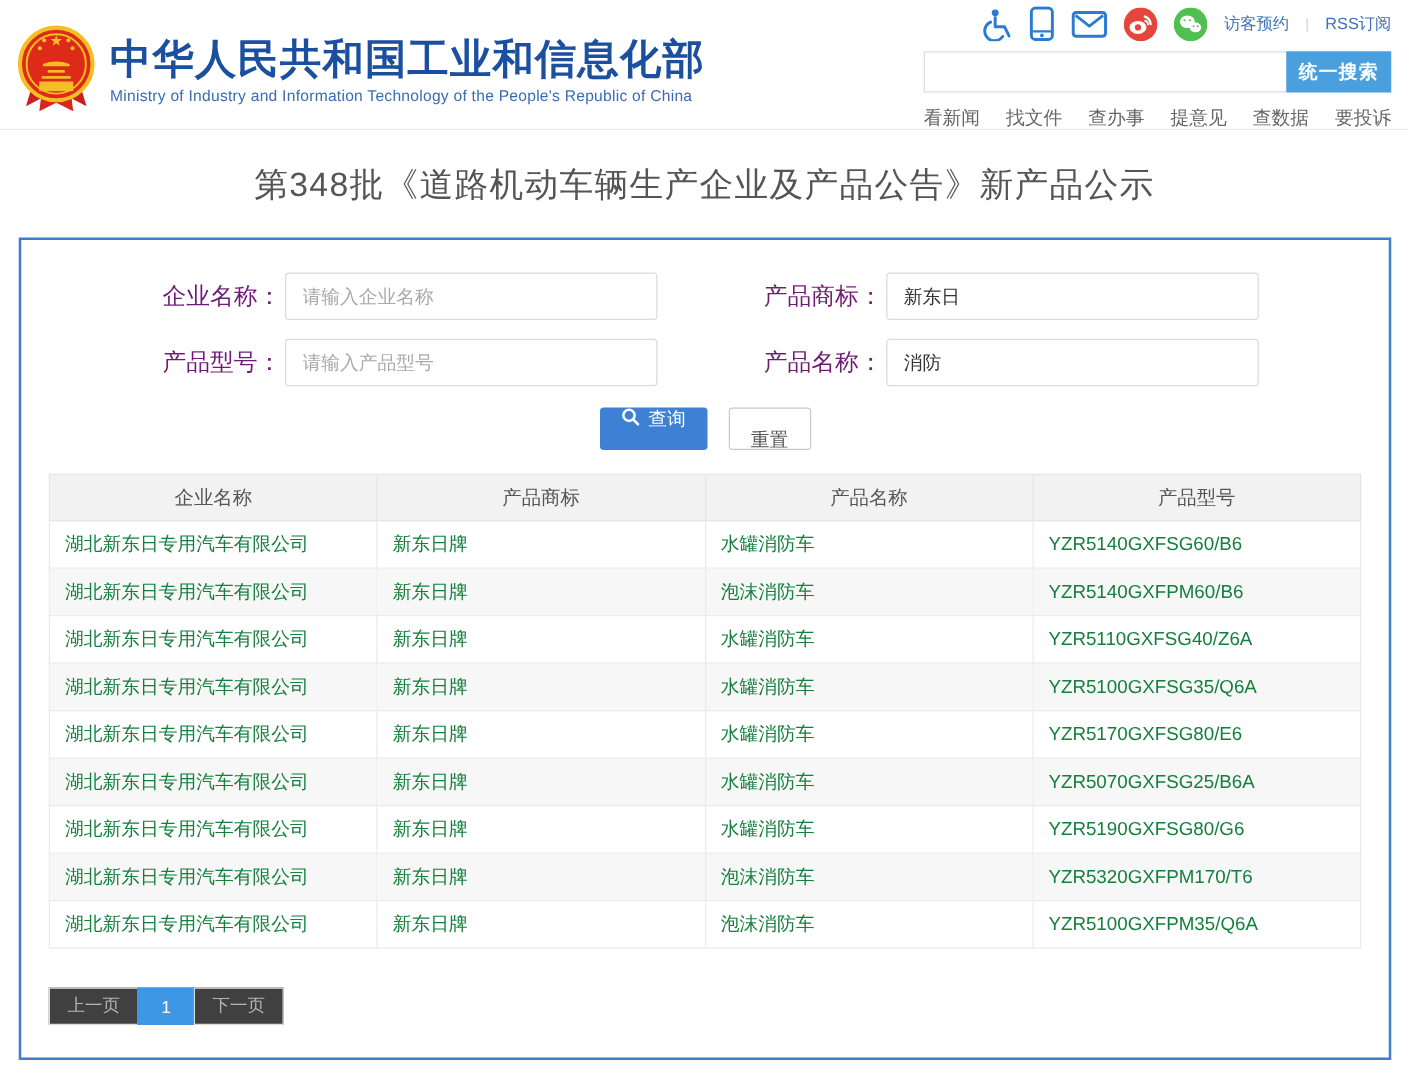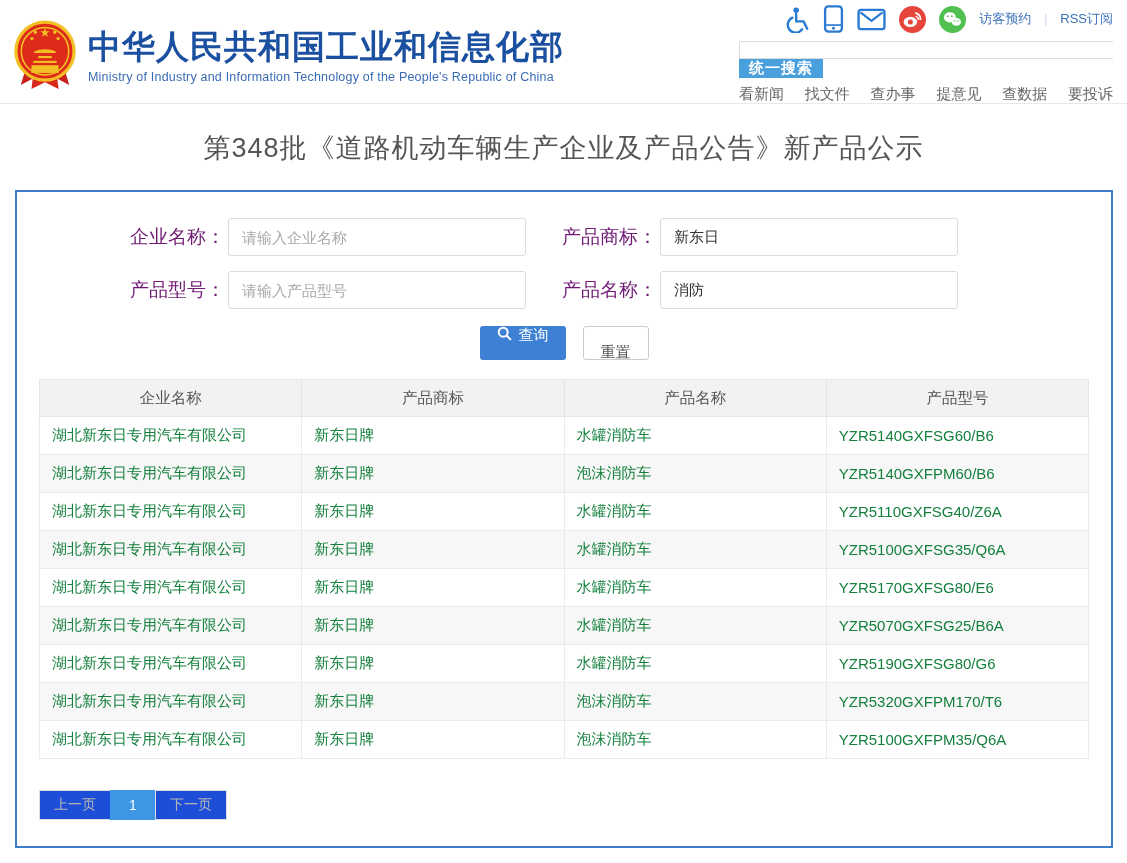--- a/index.html
+++ b/index.html
@@ -12,55 +12,55 @@
   .title-block { position: absolute; left: 88px; top: 27px; }
   .site-title { font-size: 33px; font-weight: bold; color: #1b4fa0; letter-spacing: 1px; line-height: 40px; }
   .site-subtitle { font-size: 12.5px; color: #3a6cb4; margin-top: 3px; letter-spacing: .2px; }
 
   .header-right { position: absolute; right: 14px; top: 0; width: 374px; }
   .top-bar { display: flex; align-items: center; justify-content: flex-end; gap: 13px; height: 28px; margin-top: 5px; }
   .top-bar .icon { display: inline-flex; align-items: center; cursor: pointer; }
   .quick-link { font-size: 13px; color: #3a71b8; text-decoration: none; cursor: pointer; }
   .quick-sep { color: #c9d6e6; font-size: 12px; }
 
-  .search-row { display: flex; height: 33px; margin-top: 8px; flex-direction: column; }
+  .search-row { display: flex; height: 33px; margin-top: 8px; }
   .search-input { flex: 1; border: 1px solid #ddd; border-right: none; padding: 0 10px; font-size: 14px; outline: none; color: #333; }
   .search-btn { width: 84px; background: #4aa0dd; color: #fff; border: none; font-size: 15px; font-weight: bold; letter-spacing: 1px; cursor: pointer; }
 
   .top-nav { display: flex; justify-content: space-between; margin-top: 11px; }
   .nav-link { font-size: 15px; color: #666; text-decoration: none; cursor: pointer; }
 
   
   .page-title { margin-top: 26px; text-align: center; font-size: 27px; font-weight: normal; color: #555; letter-spacing: 1px; }
 
   
   .panel { margin: 24px 14px 8px 15px; border: 2px solid #3e7dc8; background: #fff; padding-bottom: 26px; }
 
   
   .query-form { padding-top: 26px; }
   .f-row { display: flex; margin-left: 113px; margin-bottom: 15px; }
   .f-group { display: flex; align-items: center; }
-  .f-group + .f-group { margin-left: 36px; }
+  .f-group + .f-group { margin-left: 85px; }
   .f-label { font-size: 19px; color: #701a75; white-space: nowrap; margin-right: 3px; }
   .f-input { width: 298px; height: 38px; border: 1px solid #dcdcdc; border-radius: 3px; padding: 0 13px; font-size: 15px; color: #333; outline: none; font-family: inherit; }
   .f-input::placeholder { color: #a9a9a9; }
 
   .btn-row { display: flex; justify-content: center; margin-top: 17px; }
   .btn-query { display: inline-flex; gap: 7px; height: 34px; padding: 0 17px; background: #3e81d4; color: #fff; border: none; border-radius: 3px; font-size: 15px; cursor: pointer; font-family: inherit; }
   .btn-reset { height: 34px; padding: 16px 17px; margin-left: 17px; background: #fff; color: #555; border: 1px solid #ccc; border-radius: 3px; font-size: 15px; cursor: pointer; font-family: inherit; }
 
   
   .results-table { width: calc(100% - 44px); margin: 19px 22px 0; border-collapse: collapse; table-layout: fixed; }
   .results-table th { background: #f2f2f2; height: 37px; font-size: 15.5px; font-weight: 400; color: #555; border: 1px solid #e5e5e5; text-align: center; }
   .results-table td { height: 38px; font-size: 15px; color: #15803d; border: 1px solid #ebebeb; padding: 0 12px; text-align: left; overflow: hidden; white-space: nowrap; }
   .results-table tbody tr:nth-child(even) { background: #f7f7f7; }
 
   
   .pagination { display: flex; margin: 31px 0 0 22px; }
-  .page-btn { height: 30px; display: inline-flex; align-items: center; justify-content: center; padding: 0 14px; border: 1px solid #ddd; background: #1d4ed8; color: #b5b5b5; font-size: 14px; cursor: pointer; }
+  .page-btn { height: 30px; display: inline-flex; align-items: center; justify-content: center; padding: 0 14px; border: 1px solid #ddd; background: #404040; color: #b5b5b5; font-size: 14px; cursor: pointer; }
   .page-btn + .page-btn { margin-left: -1px; }
   .page-btn.current { background: #3e97e4; border-color: #3e97e4; color: #fff; width: 46px; padding: 0; cursor: default; }
 </style>
 </head>
 <body>
 
 <div class="header">
   <div class="logo">
     <svg width="62" height="74" viewBox="0 0 64 76">
       <path d="M13 48 L7 68 L22 60 Z" fill="#c9201c"></path>

